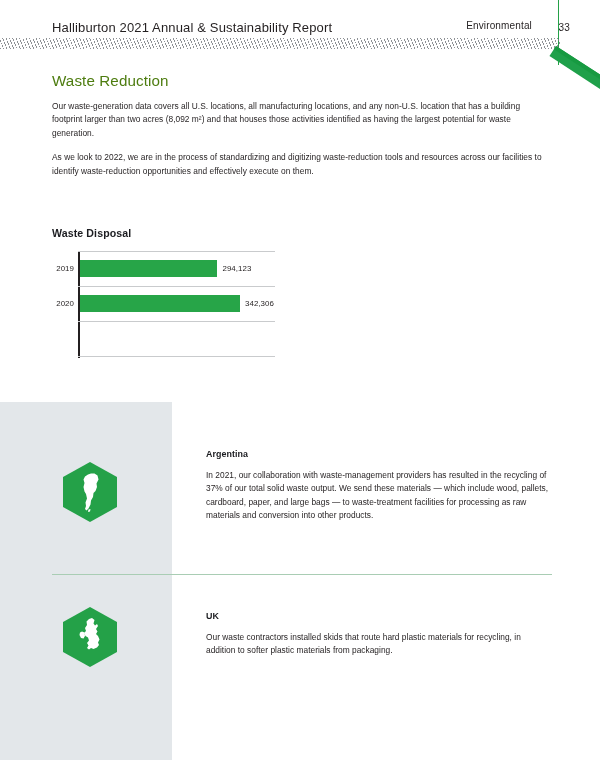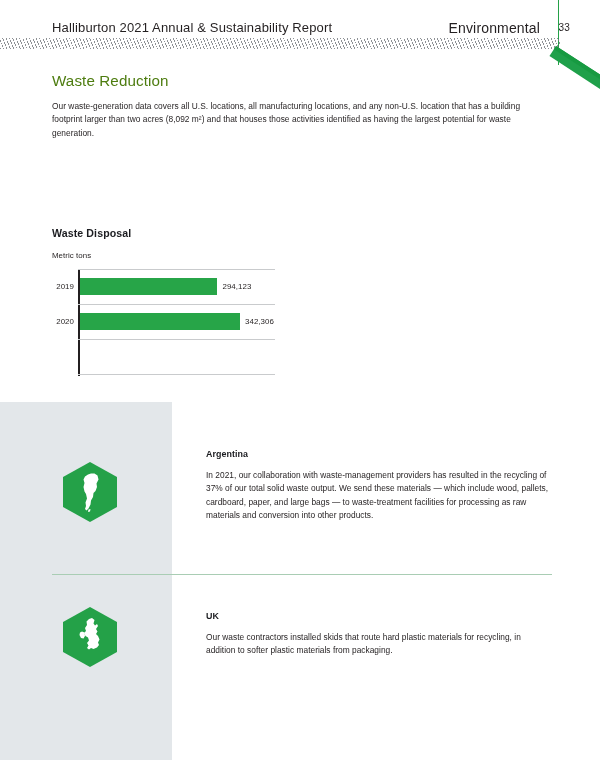--- a/index.html
+++ b/index.html
@@ -34,23 +34,23 @@
     position: absolute;
     left: 52px;
     top: 2px;
     font-size: 13px;
     letter-spacing: 0.15px;
     color: #231f20;
     white-space: nowrap;
   }
   .header-section {
     position: absolute;
-    right: 60px;
+    right: 68px;
     top: 2px;
-    font-size: 14px;
+    font-size: 10px;
     letter-spacing: 0.15px;
     color: #231f20;
     white-space: nowrap;
     padding-left: 37px;
   }
   .header-pagenum {
     position: absolute;
     right: 30px;
     top: 4px;
     font-size: 10px;
@@ -265,25 +265,25 @@
     <div class="header-rule"></div>
   </div>
 
   <div class="hatch-band"></div>
   <div class="corner-ribbon"></div>
   <div class="corner-ribbon-shade"></div>
 
   <div class="content">
     <h1 class="section-title">Waste Reduction</h1>
     <p class="body-text">Our waste-generation data covers all U.S. locations, all manufacturing locations, and any non-U.S. location that has a building footprint larger than two acres (8,092 m²) and that houses those activities identified as having the largest potential for waste generation.</p>
+    <p class="body-text">As we look to 2022, we are in the process of standardizing and digitizing waste-reduction tools and resources across our facilities to identify waste-reduction opportunities and effectively execute on them.</p>
   </div>
 
   <div class="chart-block">
     <div class="chart-title">Waste Disposal</div>
-    <div class="chart-unit">Metric tons</div>
 
     <div class="chart-area">
       <div class="axis-line"></div>
 
       <div class="gridline" style="top:0px;"></div>
       <div class="gridline" style="top:35px;"></div>
       <div class="gridline" style="top:70px;"></div>
       <div class="gridline" style="top:105px;"></div>
 
       <div class="bar-row" style="top:9px;">

